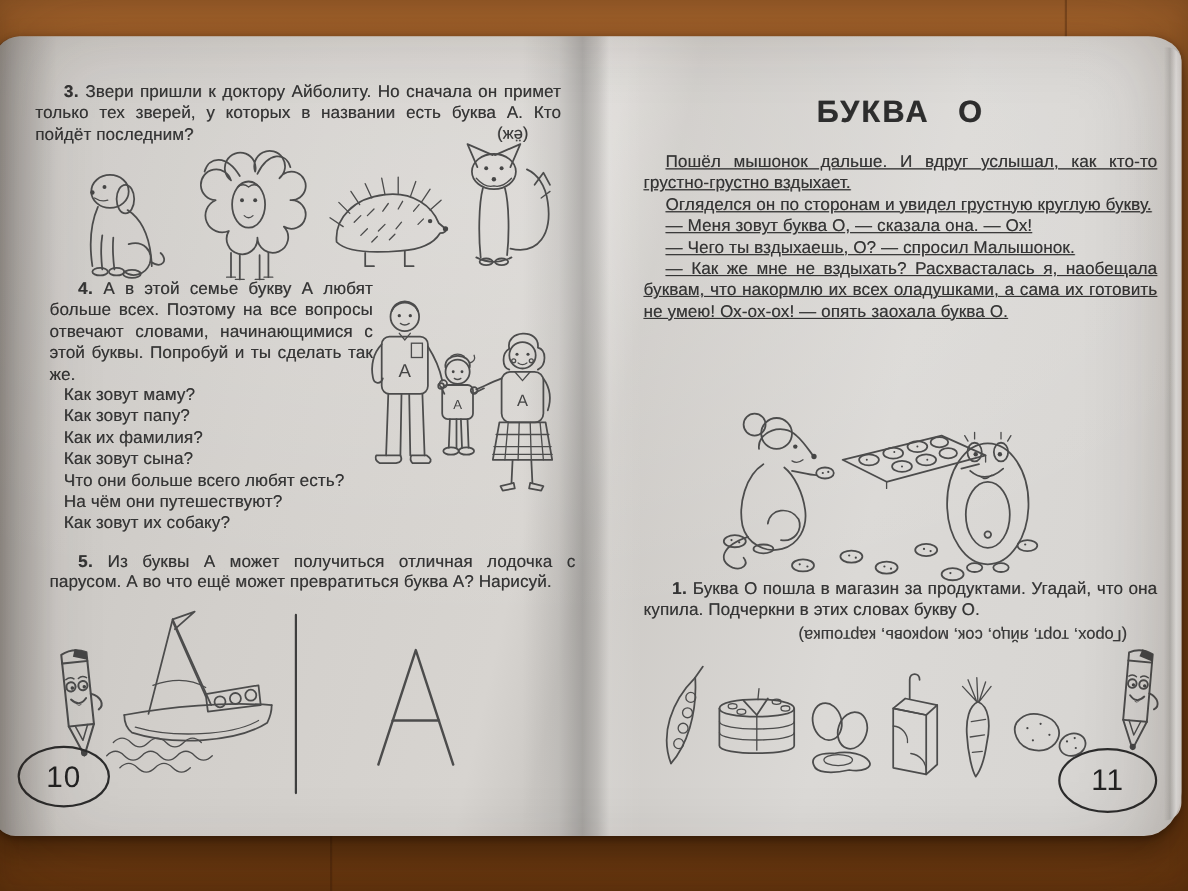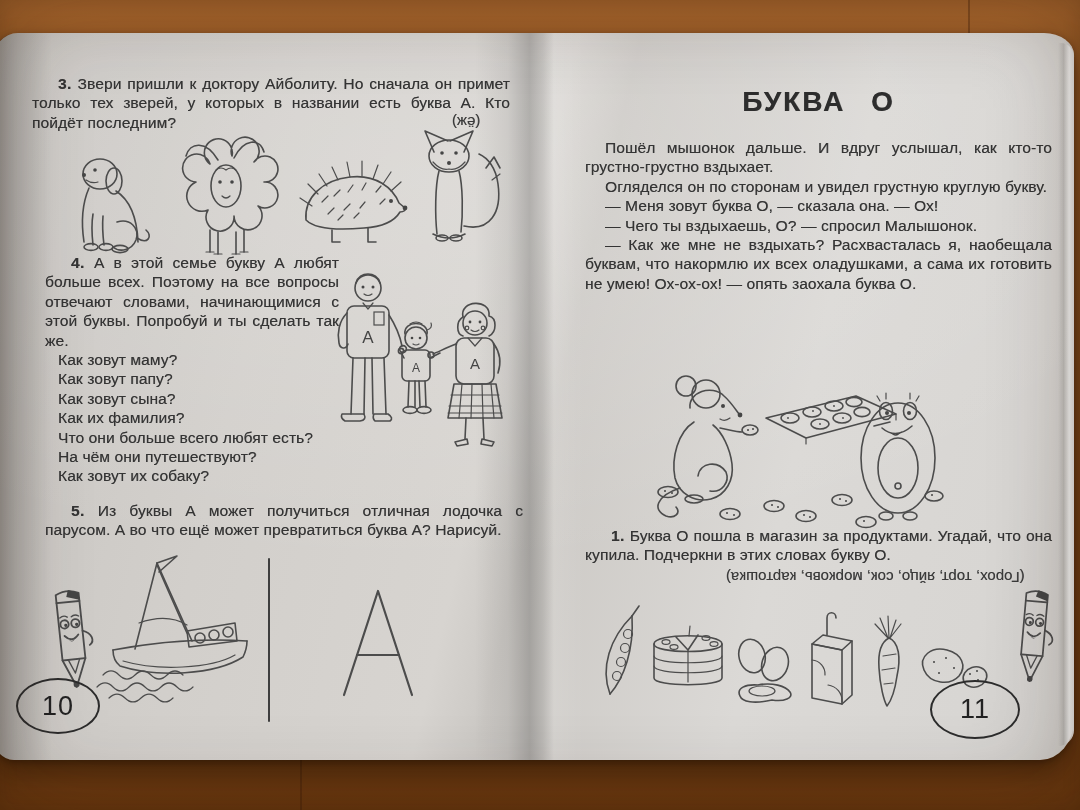--- a/index.html
+++ b/index.html
@@ -37,21 +37,21 @@
   .content{position:absolute;inset:0;z-index:10;color:#3a3a3a;}
   .blk{position:absolute;}
   .task{font-size:15.5px;line-height:19.4px;text-align:justify;text-indent:26px;
         letter-spacing:.1px;color:#343434;text-shadow:.3px 0 0 rgba(52,52,52,.55);}
   .task b{letter-spacing:.4px;}
   .qlist div{white-space:nowrap;}
   .flip{display:inline-block;transform:rotate(180deg);}
   .ans{font-size:15px;color:#3a3a3a;text-shadow:.3px 0 0 rgba(52,52,52,.5);}
   .title{font-weight:bold;font-size:28px;letter-spacing:2px;word-spacing:16px;text-align:center;
          color:#2d2d2d;text-shadow:.4px 0 0 rgba(45,45,45,.6);}
-  .story p{margin:0;text-indent:20px;}
+  .story p{margin:0;text-indent:20px;text-decoration:underline;}
   .pagenum{
     position:absolute;border:2.5px solid #2c2c2c;border-radius:50%;
     display:flex;align-items:center;justify-content:center;
     font-weight:normal;font-size:27px;color:#222;letter-spacing:1px;
   }
   svg{overflow:visible;}
   .ln{stroke:#4c4c4c;stroke-width:1.6;fill:none;stroke-linecap:round;stroke-linejoin:round;}
   .lt{stroke:#4c4c4c;stroke-width:1.2;fill:none;stroke-linecap:round;}
   .fl{fill:#454545;stroke:none;}
   .divider{position:absolute;width:2px;background:#3e3e3e;border-radius:2px;}
@@ -155,22 +155,22 @@
     </svg>
 
     <div class="blk task" style="left:45px;top:253px;width:294px">
       <b>4.</b>
       <span>А в этой семье букву А любят больше всех. Поэтому на все вопросы отвечают словами, начинающимися с этой буквы. Попробуй и ты сделать так же.</span>
     </div>
 
     <div class="blk qlist task" style="left:58px;top:350px;width:340px;text-align:left;text-indent:0">
       <div>Как зовут маму?</div>
       <div>Как зовут папу?</div>
+      <div>Как их фамилия?</div>
       <div>Как зовут сына?</div>
-      <div>Как их фамилия?</div>
       <div>Что они больше всего любят есть?</div>
       <div>На чём они путешествуют?</div>
       <div>Как зовут их собаку?</div>
     </div>
 
     <svg class="blk" style="left:330px;top:266px" width="190" height="218" viewBox="0 0 190 218">
       <g>
         <circle class="ln" cx="38" cy="22" r="13"></circle>
         <path class="ln" d="M26 17 C29 5 47 5 50 17"></path>
         <circle class="fl" cx="33" cy="21" r="1.5"></circle>
@@ -403,19 +403,19 @@
           <circle class="fl" cx="345" cy="75" r="1"></circle>
         <circle class="fl" cx="376" cy="76" r="1"></circle>
           <circle class="fl" cx="384" cy="82" r="1"></circle>
           <circle class="fl" cx="383" cy="73" r="1"></circle>
       </g>
     </svg>
 
     <svg class="blk" style="left:985px;top:586px;transform:rotate(5deg)" width="92" height="108" viewBox="0 0 64 100">
       <use href="#pencil"></use>
     </svg>
-    <div class="pagenum" style="left:930px;top:680px;width:86px;height:55px">
+    <div class="pagenum" style="left:962px;top:680px;width:86px;height:55px">
       <span>11</span>
     </div>
   </div>
 </div>
 
 <div class="photo-vignette"></div>
 
 </body></html>

